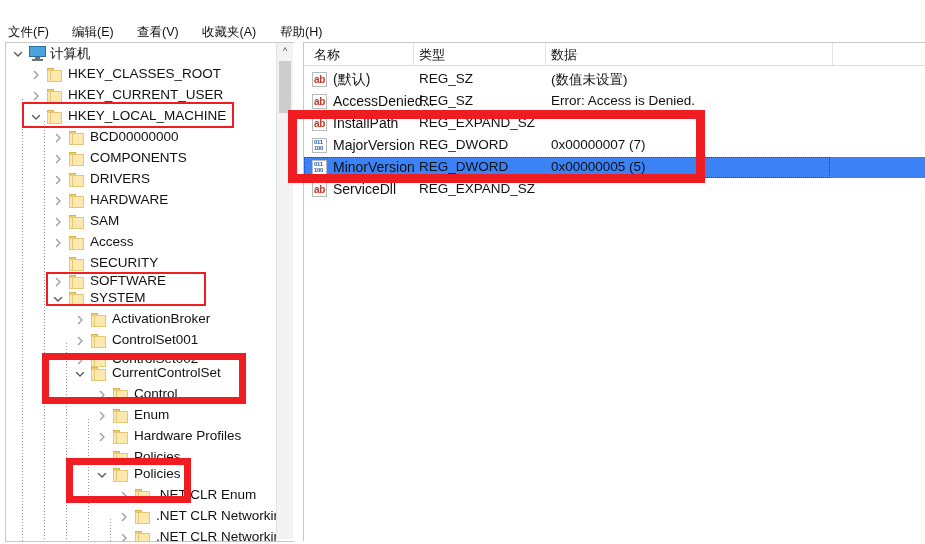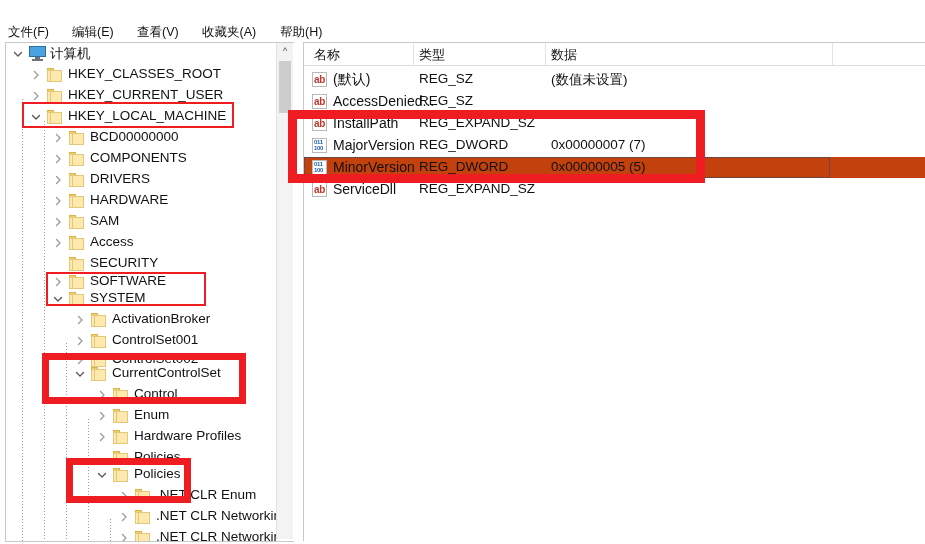--- a/index.html
+++ b/index.html
@@ -53,21 +53,21 @@
   .tlabel{position:absolute;top:2px;font-size:13.5px;color:#111;white-space:nowrap;}
 
   .dotline-v{position:absolute;width:1px;background-image:linear-gradient(to bottom,#9a9a9a 50%,transparent 50%);background-size:1px 3px;}
 
   
   .lhead{position:absolute;left:0;top:0;width:622px;height:22px;background:#ffffff;border-bottom:1px solid #dcdcdc;}
   .lhead .hc{position:absolute;top:3px;font-size:13px;color:#111;white-space:nowrap;}
   .lhead .hsep{position:absolute;top:0;width:1px;height:22px;background:#e3e3e3;}
 
   .lrow{position:absolute;left:0;width:622px;height:21px;white-space:nowrap;}
-  .lrow.sel{background:#c2410c;}
+  .lrow.sel{background:#3b82f6;}
   .lrow.sel .selbox{position:absolute;left:0;top:0;width:526px;height:21px;
       outline:1px dotted #1b4a78;outline-offset:-1px;box-sizing:border-box;}
   .licon{position:absolute;left:8px;top:3px;width:15px;height:15px;}
   .licon.str{background:#ffffff;border:1px solid #b9b9b9;box-sizing:border-box;}
   .licon.str span{position:absolute;left:1px;top:0px;font-size:10px;font-weight:bold;color:#c0392b;line-height:13px;letter-spacing:-0.4px;}
   .licon.dw{background:#ffffff;border:1px solid #b9b9b9;box-sizing:border-box;}
   .licon.dw span{position:absolute;left:1px;top:-1px;font-size:6px;font-weight:bold;color:#1e5fa8;line-height:7px;letter-spacing:-0.3px;}
   .lname{position:absolute;left:29px;top:2px;font-size:14px;color:#111;white-space:nowrap;}
   .ltype{position:absolute;left:115px;top:2px;font-size:13.5px;color:#111;white-space:nowrap;}
   .ldata{position:absolute;left:247px;top:2px;font-size:13.5px;color:#111;white-space:nowrap;}
@@ -438,20 +438,21 @@
           <div class="lname">(默认)</div>
           <div class="ltype">REG_SZ</div>
           <div class="ldata">(数值未设置)</div>
         </div>
         <div class="lrow" style="top: 48px;">
           <div class="licon str">
             <span>ab</span>
           </div>
           <div class="lname">AccessDenied...</div>
           <div class="ltype">REG_SZ</div>
+          <div class="ldata">Error: Access is Denied.</div>
         </div>
         <div class="lrow" style="top: 70px;">
           <div class="licon str">
             <span>ab</span>
           </div>
           <div class="lname">InstallPath</div>
           <div class="ltype">REG_EXPAND_SZ</div>
         </div>
         <div class="lrow" style="top: 92px;">
           <div class="licon dw">

